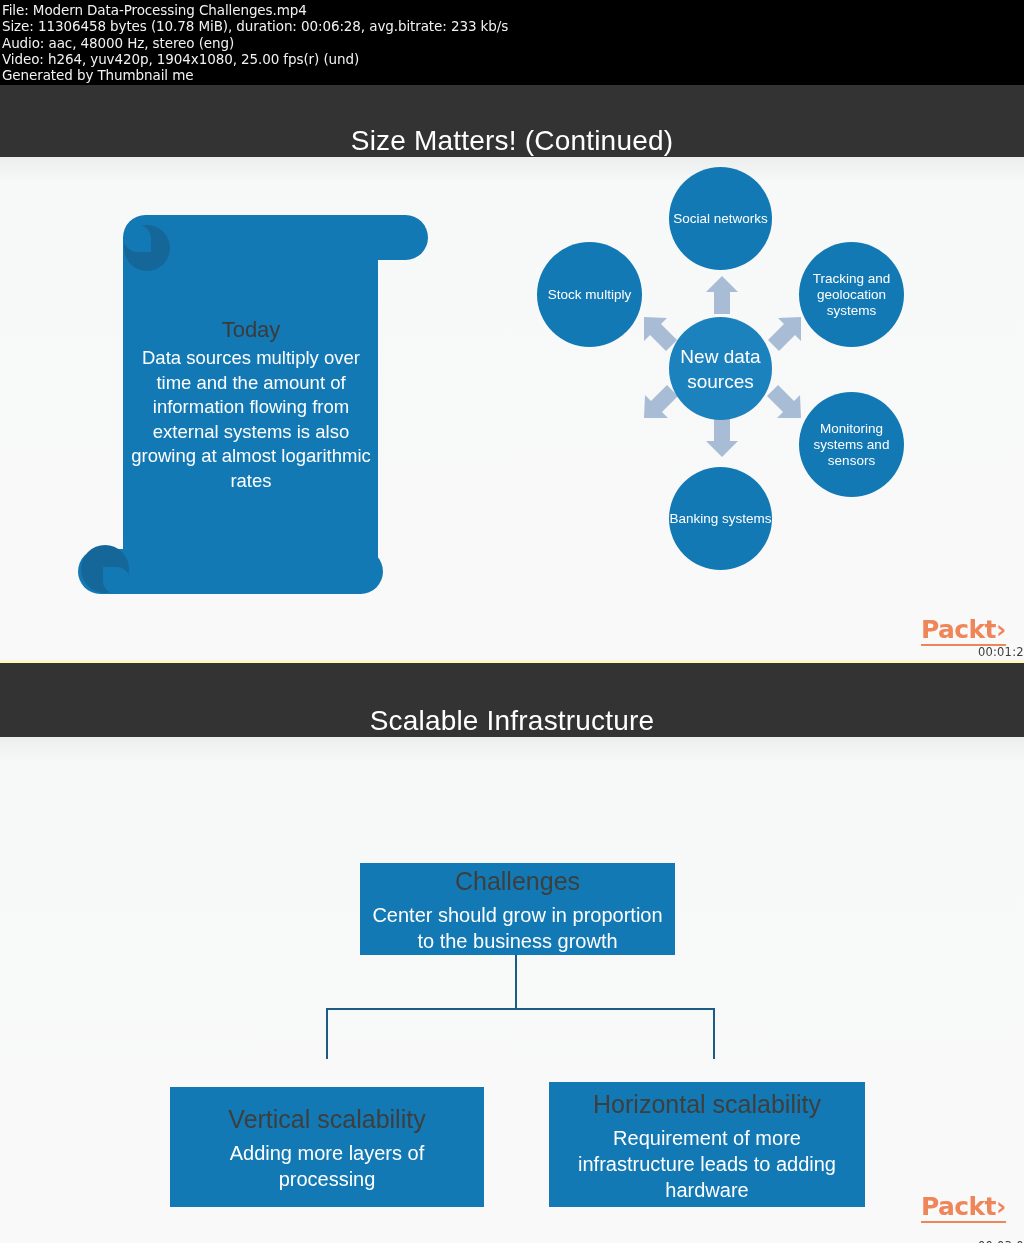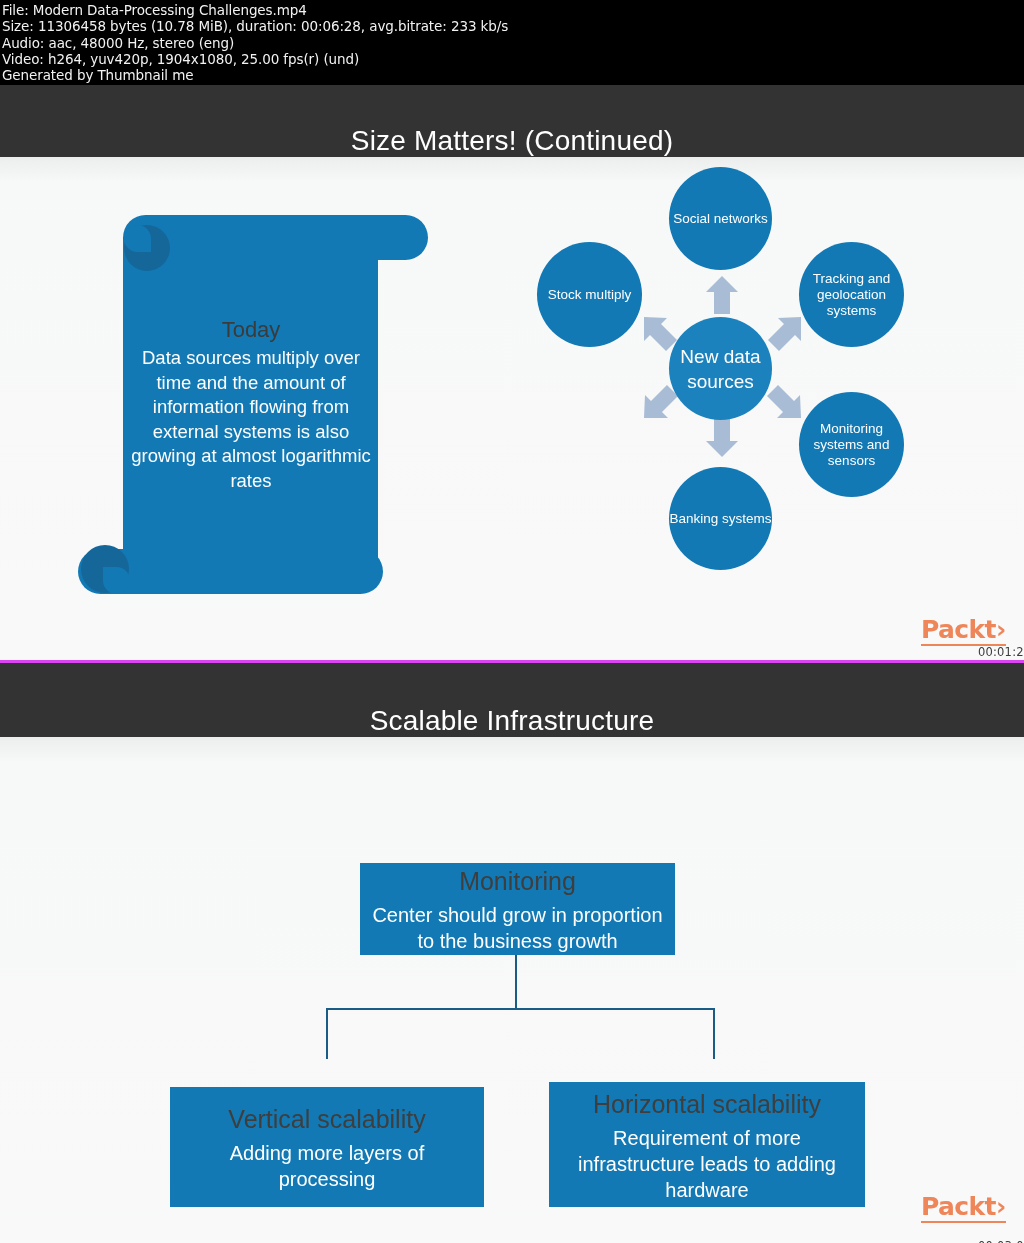--- a/index.html
+++ b/index.html
@@ -3,21 +3,21 @@
 <meta charset="utf-8">
 <style>
   * { box-sizing: border-box; margin: 0; padding: 0; }
   html, body {
     width: 1024px;
     height: 1243px;
     background: #000;
     font-family: "Liberation Sans", sans-serif;
     overflow: hidden;
   }
-  .page { position: relative; width: 1024px; height: 1243px; background: #d946ef; }
+  .page { position: relative; width: 1024px; height: 1243px; background: #fef9c3; }
 
   
   .meta {
     position: absolute;
     left: 0; top: 0;
     width: 1024px; height: 85px;
     background: #000;
     color: #f2f2f2;
     padding: 2px 0 0 2px;
     font-family: "DejaVu Sans", sans-serif;
@@ -251,21 +251,21 @@
     </div>
 
     <div class="slide-body">
 
       <div class="connector" style="left:515px; top:217px; width:2px; height:56px;"></div>
       <div class="connector" style="left:326px; top:271px; width:389px; height:2px;"></div>
       <div class="connector" style="left:326px; top:271px; width:2px; height:51px;"></div>
       <div class="connector" style="left:713px; top:271px; width:2px; height:51px;"></div>
 
       <div class="box" style="left:360px; top:126px; width:315px; height:92px;">
-        <div class="box-title">Monitoring</div>
+        <div class="box-title">Challenges</div>
         <div class="box-desc">Center should grow in proportion to the business growth</div>
       </div>
 
       <div class="box" style="left:170px; top:350px; width:314px; height:120px;">
         <div class="box-title">Vertical scalability</div>
         <div class="box-desc">Adding more layers of processing</div>
       </div>
 
       <div class="box" style="left:549px; top:345px; width:316px; height:125px;">
         <div class="box-title">Horizontal scalability</div>

